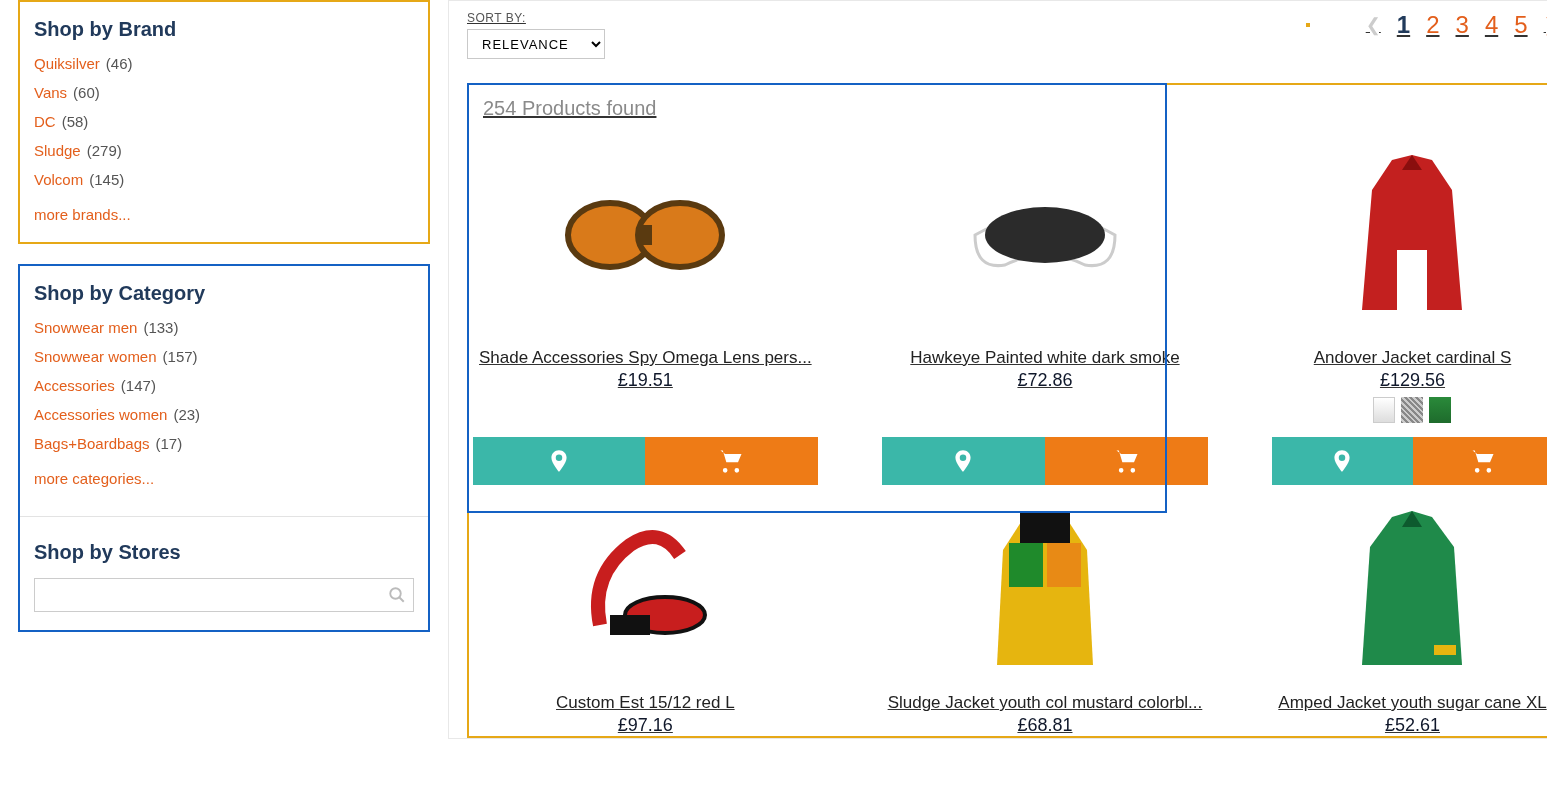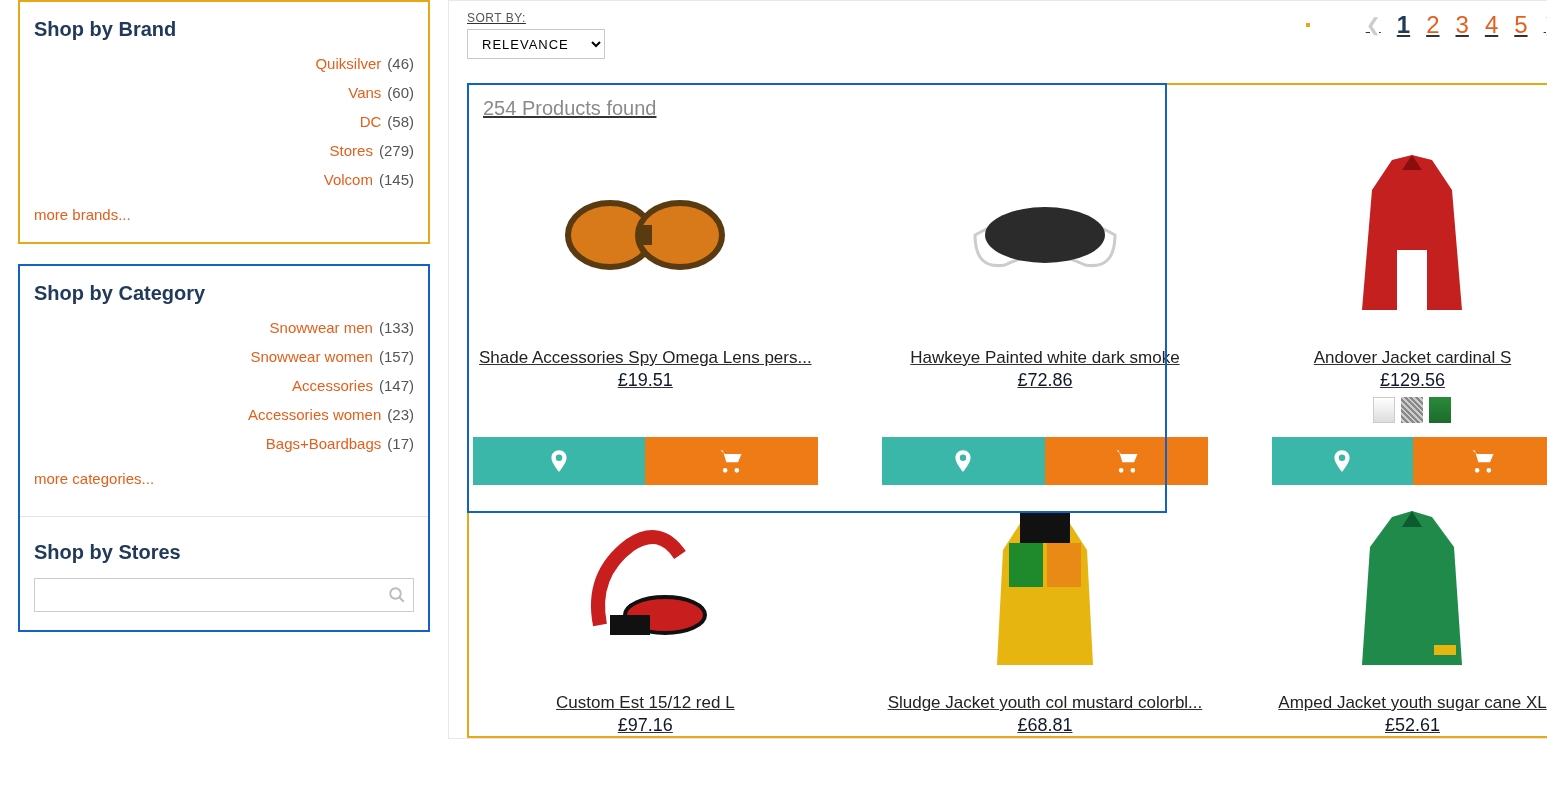--- a/index.html
+++ b/index.html
@@ -27,21 +27,21 @@
   }
   .facet-brand { border-color: #e6a817; }
   .facet-cat   { border-color: #1461c4; }
   .facet-title {
     font-size: 20px;
     font-weight: 700;
     color: #213a5b;
     margin-bottom: 14px;
   }
   .facet-list { list-style: none; }
-  .facet-list li { margin: 12px 0; font-size: 15px; text-align: right; }
+  .facet-list li { margin: 12px 0; font-size: 15px; }
   .facet-link { color: #e35f1c; cursor: pointer; }
   .facet-count { color: #555; margin-left: 6px; }
   .facet-more { color: #e35f1c; cursor: pointer; font-size: 15px; margin-top: 6px; display: inline-block;}
   .facet-sep { border: none; border-top: 1px solid #e3e3e3; margin: 28px -14px 24px -14px; }
   .store-search-wrap { position: relative; }
   .store-search {
     width: 100%; height: 34px; border: 1px solid #ccc; padding: 0 34px 0 8px;
     font-size: 14px; background: #fff;
   }
   .store-search-ic {
@@ -119,21 +119,21 @@
 
 <div class="page">
   <aside class="sidebar">
 
     <div class="facet-box facet-brand">
       <h3 class="facet-title">Shop by Brand</h3>
       <ul class="facet-list" id="brand-list">
           <li><span class="facet-link">Quiksilver</span><span class="facet-count">(46)</span></li>
           <li><span class="facet-link">Vans</span><span class="facet-count">(60)</span></li>
           <li><span class="facet-link">DC</span><span class="facet-count">(58)</span></li>
-          <li><span class="facet-link">Stores</span><span class="facet-count">(279)</span></li>
+          <li><span class="facet-link">Sludge</span><span class="facet-count">(279)</span></li>
           <li><span class="facet-link">Volcom</span><span class="facet-count">(145)</span></li>
         </ul>
       <span class="facet-more">more brands...</span>
     </div>
 
     <div class="facet-box facet-cat">
       <h3 class="facet-title">Shop by Category</h3>
       <ul class="facet-list" id="cat-list">
           <li><span class="facet-link">Snowwear men</span><span class="facet-count">(133)</span></li>
           <li><span class="facet-link">Snowwear women</span><span class="facet-count">(157)</span></li>

